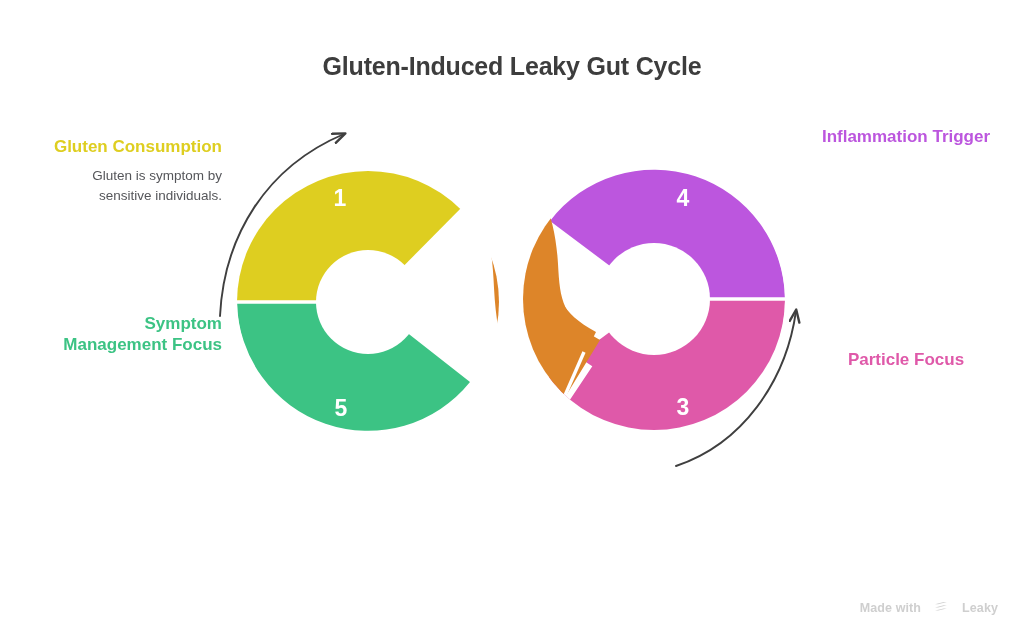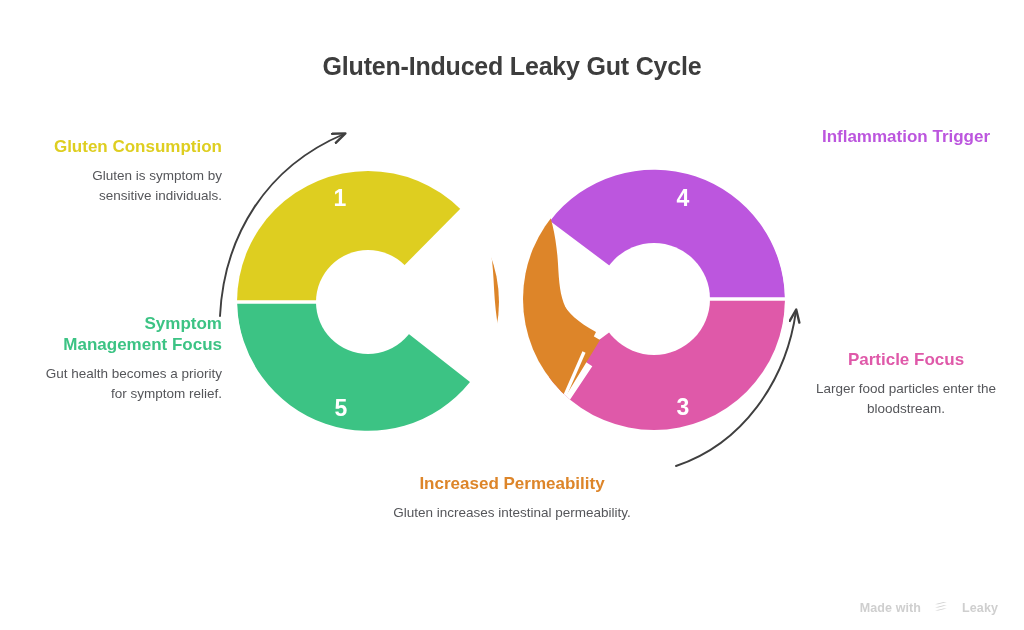--- a/index.html
+++ b/index.html
@@ -190,36 +190,30 @@
     <path d="M 676,466 C 742,444 786,382 796,311" fill="none" stroke="#3f3f3f" stroke-width="1.9" stroke-linecap="round" marker-end="url(#arrowhead)"></path>
   </svg>
 
   <div class="callout align-right" id="callout-gluten-consumption">
     <div class="c-title" style="color:#DECE20">Gluten Consumption</div>
     <div class="c-desc">Gluten is symptom by sensitive individuals.</div>
   </div>
 
   <div class="callout align-right" id="callout-symptom-management">
     <div class="c-title" style="color:#3CC384">Symptom Management Focus</div>
-    <div class="c-desc">Gut health becomes a priority for symptom relief.</div>
   </div>
 
   <div class="callout align-left" id="callout-inflammation-trigger">
     <div class="c-title" style="color:#BC56DE">Inflammation Trigger</div>
   </div>
 
   <div class="callout align-left" id="callout-particle-entry">
     <div class="c-title" style="color:#DF59A9">Particle Focus</div>
-    <div class="c-desc">Larger food particles enter the bloodstream.</div>
-  </div>
-
-  <div class="callout align-center" id="callout-increased-permeability">
-    <div class="c-title" style="color:#DD8529">Increased Permeability</div>
-    <div class="c-desc">Gluten increases intestinal permeability.</div>
-  </div>
+  </div>
+
 
   <div id="watermark">
     <span>Made with</span>
     <span class="wm-logo">
       <svg width="15" height="13" viewBox="0 0 15 13" aria-hidden="true">
         <path d="M1,3.2 L9.6,1.0 L12.8,1.0 L4.2,3.2 Z" fill="#cfcfcf"></path>
         <path d="M1,6.4 L9.6,4.2 L12.8,4.2 L4.2,6.4 Z" fill="#cfcfcf"></path>
         <path d="M1,9.6 L9.6,7.4 L12.8,7.4 L4.2,9.6 Z" fill="#cfcfcf"></path>
       </svg>
     </span>

